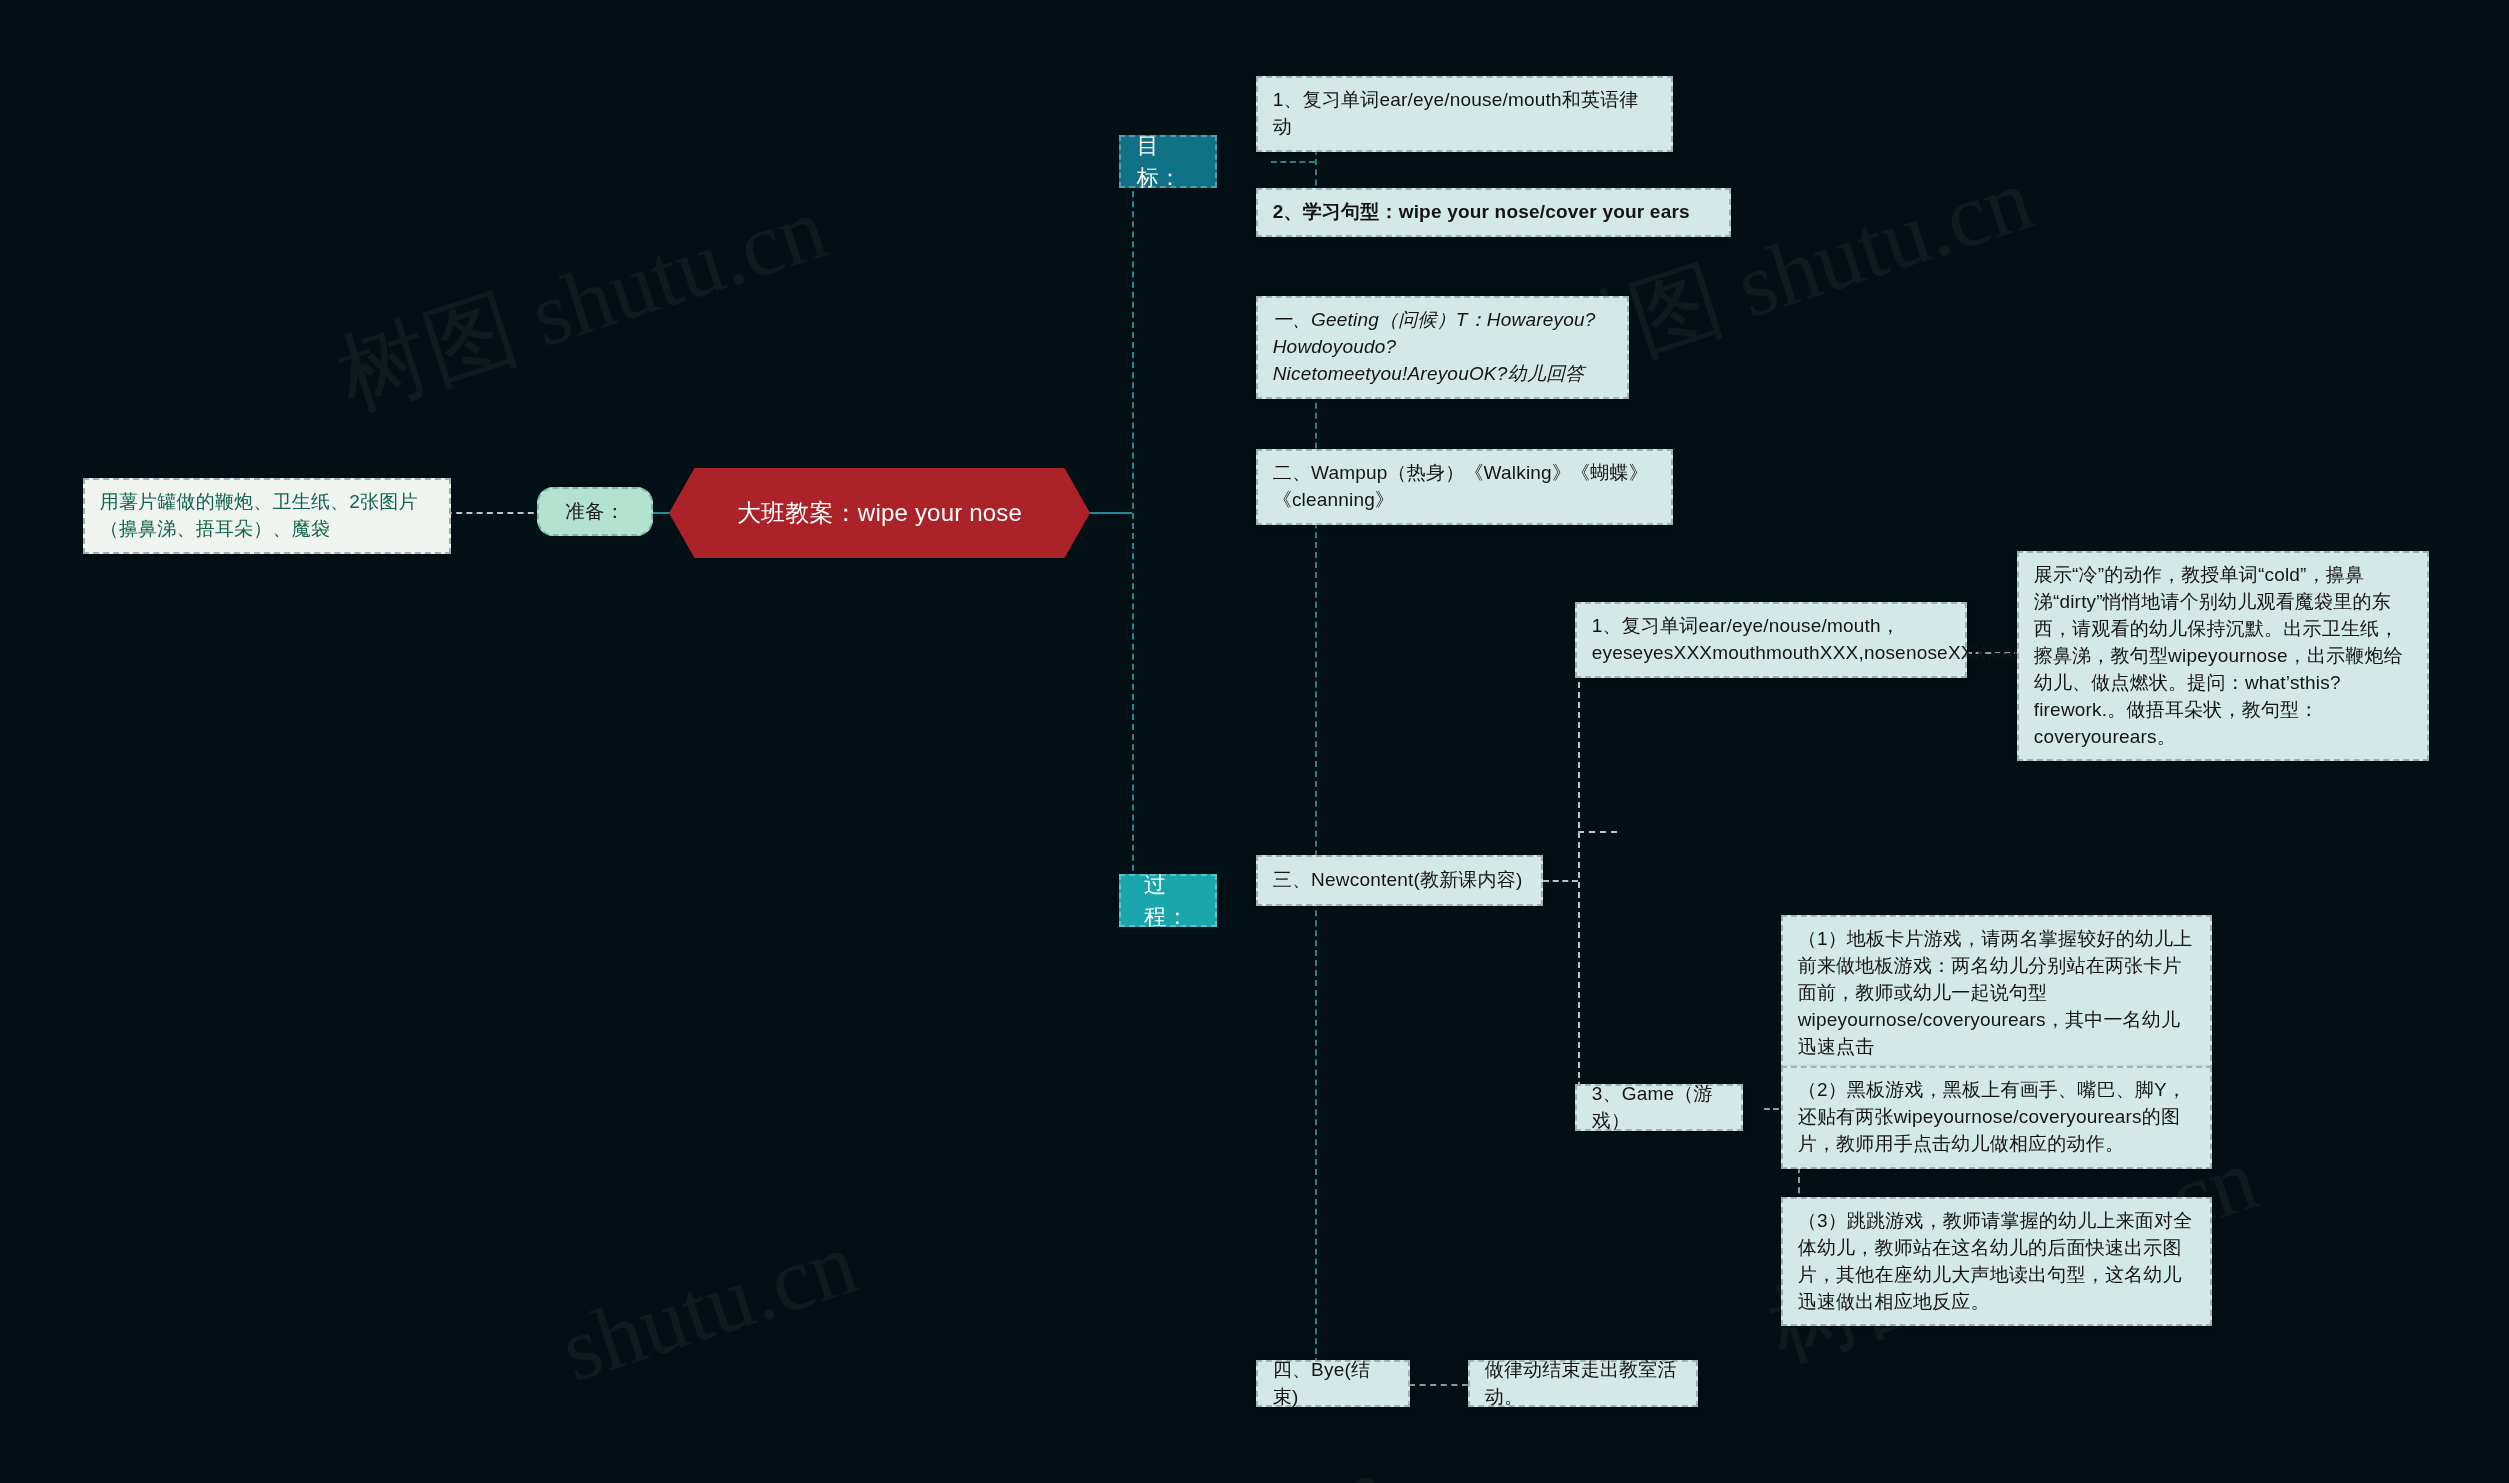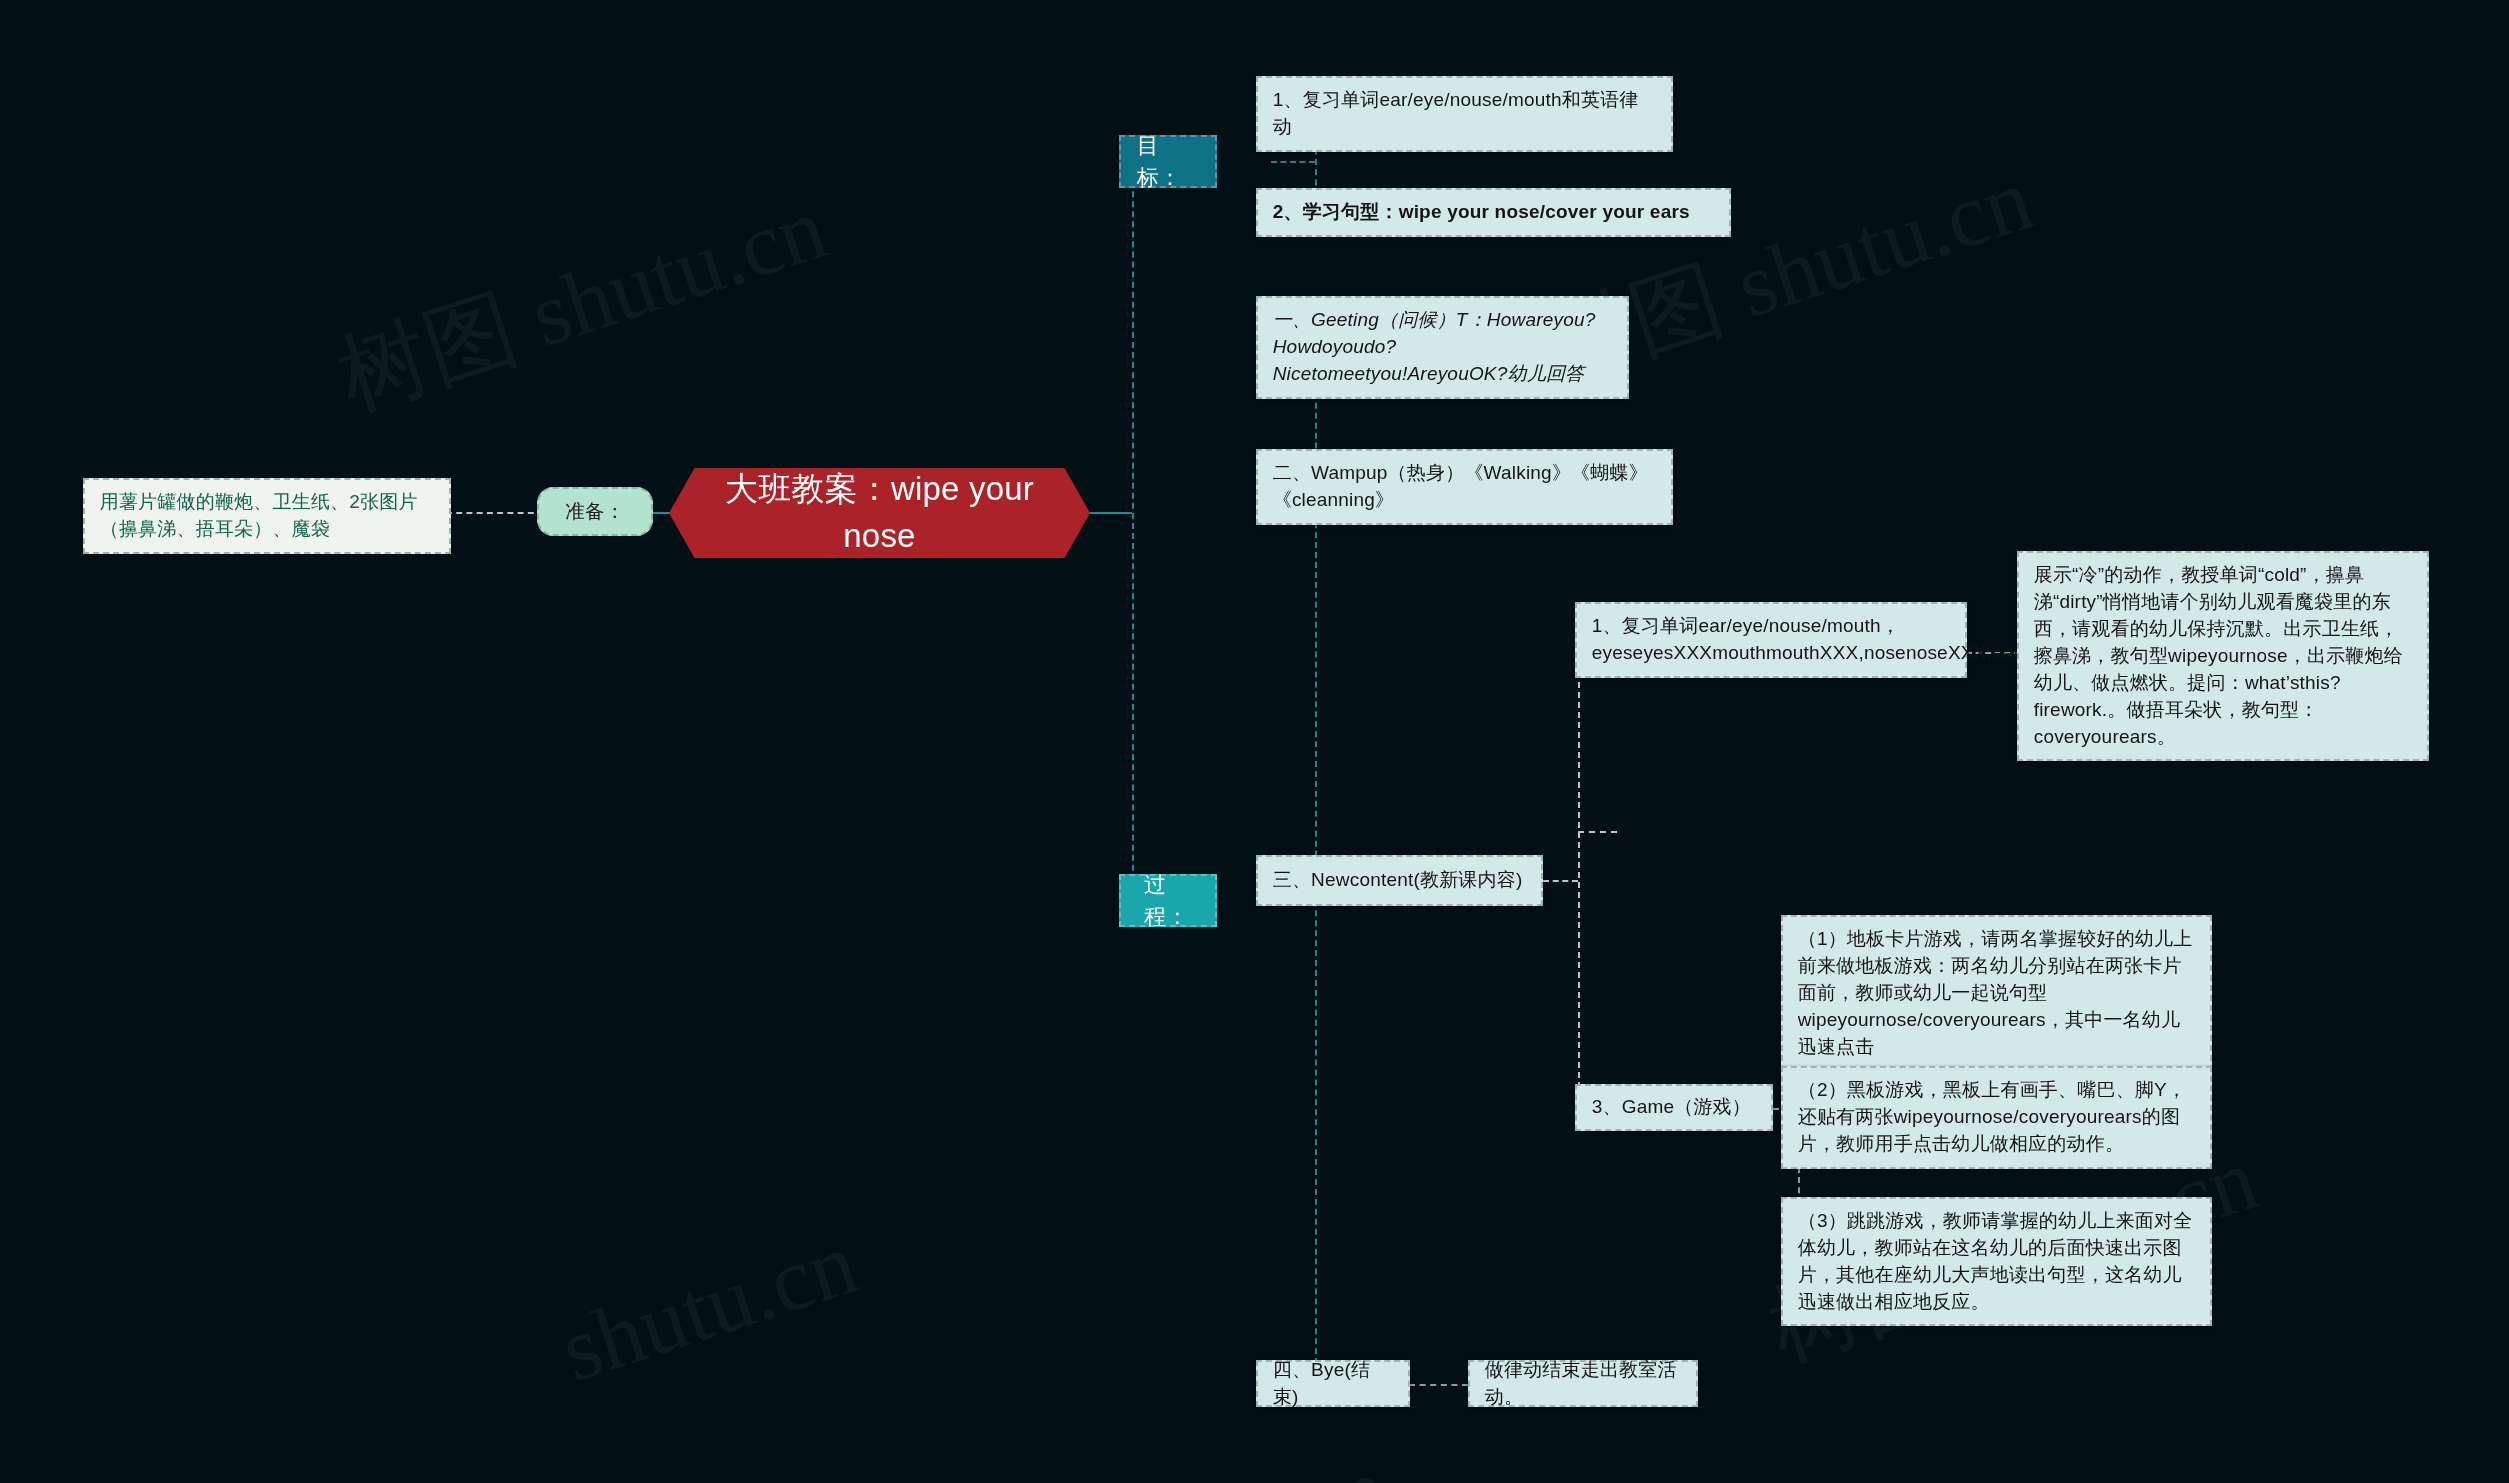--- a/index.html
+++ b/index.html
@@ -42,21 +42,21 @@
     position:absolute;
     box-sizing:border-box;
     line-height:1.42;
     letter-spacing:0.2px;
   }
 
   
   .root{
     background:#ab2328;
     color:#ffffff;
-    font-size:33px;
+    font-size:24px;
     display:flex;align-items:center;justify-content:center;
     text-align:center;
     padding:9.8px 33px;
     clip-path:polygon(0 50%,25.5px 0,calc(100% - 25.5px) 0,100% 50%,calc(100% - 25.5px) 100%,25.5px 100%);
     box-shadow:0 2px 4.9px rgba(0,0,0,.5);
   }
 
   
   .lvl1{
     color:#ffffff;
@@ -164,20 +164,20 @@
   <div class="node leaf cyan center" style="left:1256px;top:855px;width:287px;height:51px;">三、Newcontent(教新课内容)</div>
 
   <div class="node leaf cyan center" style="left:1256px;top:1360px;width:154px;height:47px;">四、Bye(结束)</div>
   <div class="node leaf cyan center" style="left:1468px;top:1360px;width:230px;height:47px;">做律动结束走出教室活动。</div>
 
   <div class="node leaf cyan" style="left:1575px;top:602px;width:392px;">1、复习单词ear/eye/nouse/mouth，eyeseyesXXXmouthmouthXXX,nosenoseXXX,earsearsXXX.。</div>
 
   <div class="node leaf cyan" style="left:2017px;top:551px;width:412px;">展示“冷”的动作，教授单词“cold”，擤鼻涕“dirty”悄悄地请个别幼儿观看魔袋里的东西，请观看的幼儿保持沉默。出示卫生纸，擦鼻涕，教句型wipeyournose，出示鞭炮给幼儿、做点燃状。提问：what’sthis?firework.。做捂耳朵状，教句型：coveryourears。</div>
 
 
-  <div class="node leaf cyan center" style="left:1575px;top:1084px;width:198px;height:47px;">3、Game（游戏）</div>
+  <div class="node leaf cyan center" style="left:1575px;top:1084px;width:168px;height:47px;">3、Game（游戏）</div>
 
   <div class="node leaf cyan" style="left:1781px;top:915px;width:431px;">（1）地板卡片游戏，请两名掌握较好的幼儿上前来做地板游戏：两名幼儿分别站在两张卡片面前，教师或幼儿一起说句型wipeyournose/coveryourears，其中一名幼儿迅速点击</div>
   <div class="node leaf cyan" style="left:1781px;top:1066px;width:431px;">（2）黑板游戏，黑板上有画手、嘴巴、脚Y，还贴有两张wipeyournose/coveryourears的图片，教师用手点击幼儿做相应的动作。</div>
   <div class="node leaf cyan" style="left:1781px;top:1197px;width:431px;">（3）跳跳游戏，教师请掌握的幼儿上来面对全体幼儿，教师站在这名幼儿的后面快速出示图片，其他在座幼儿大声地读出句型，这名幼儿迅速做出相应地反应。</div>
 
 </div>
 
 
 </body></html>

